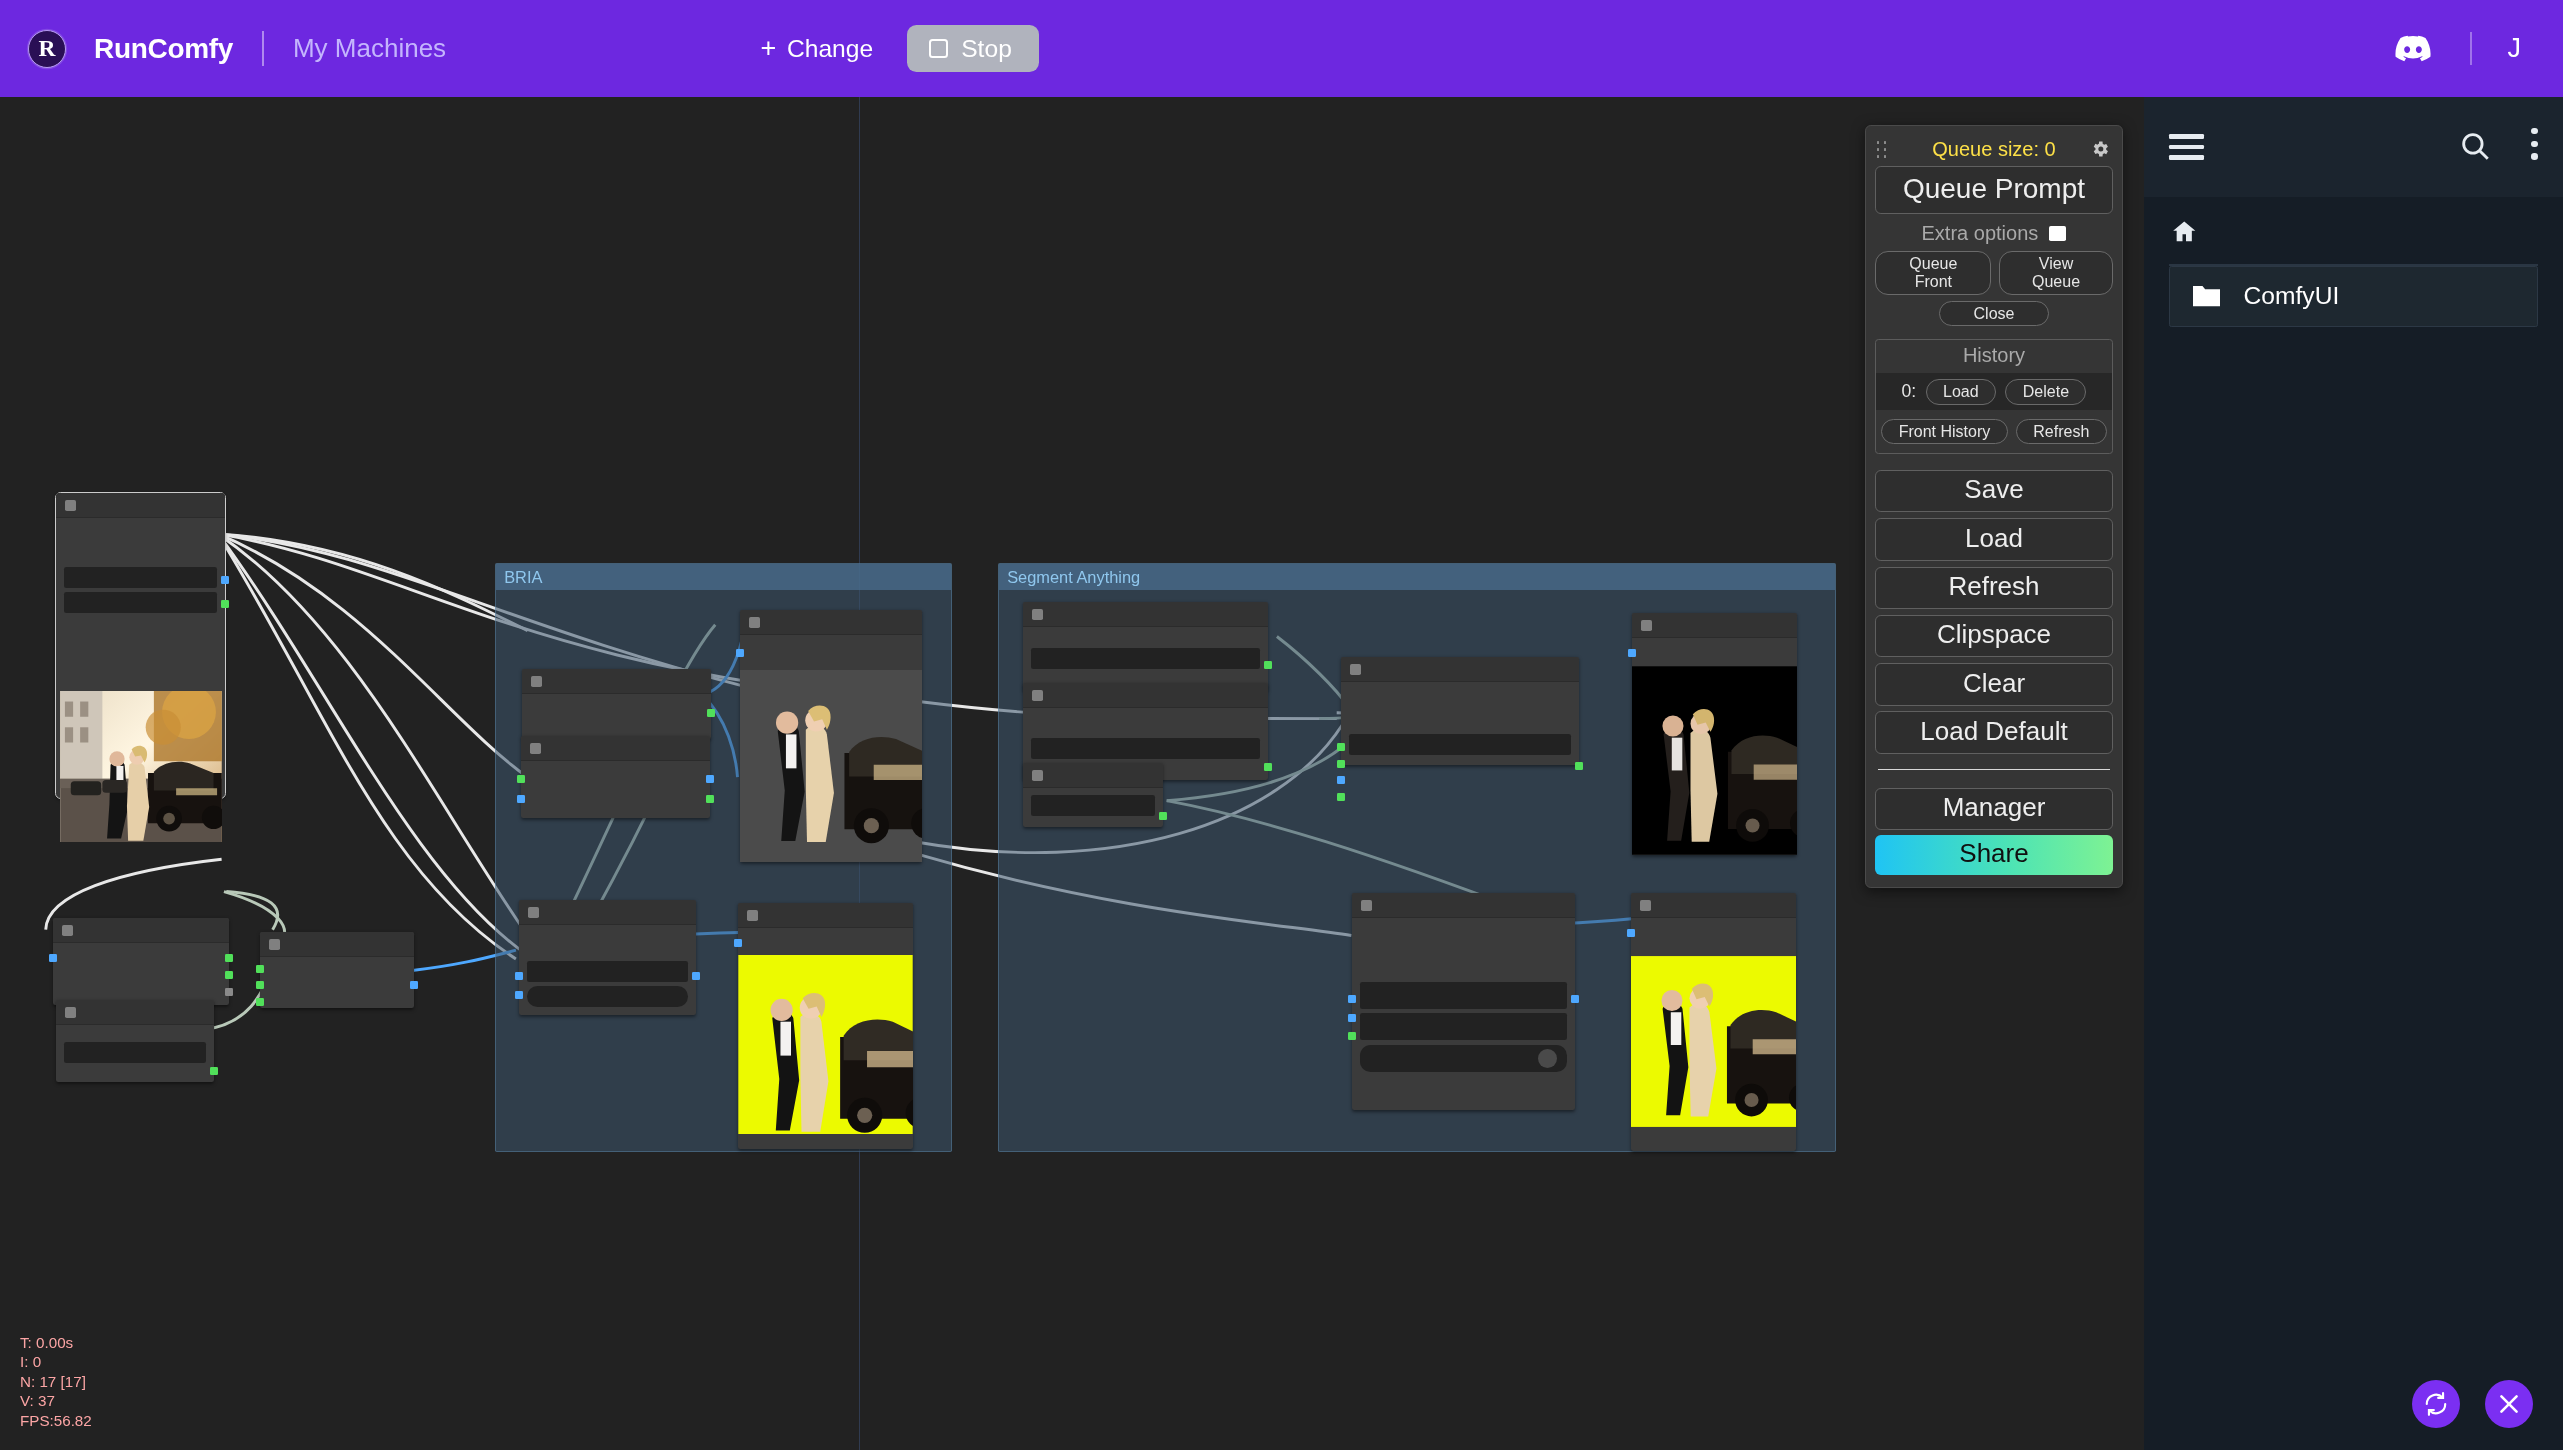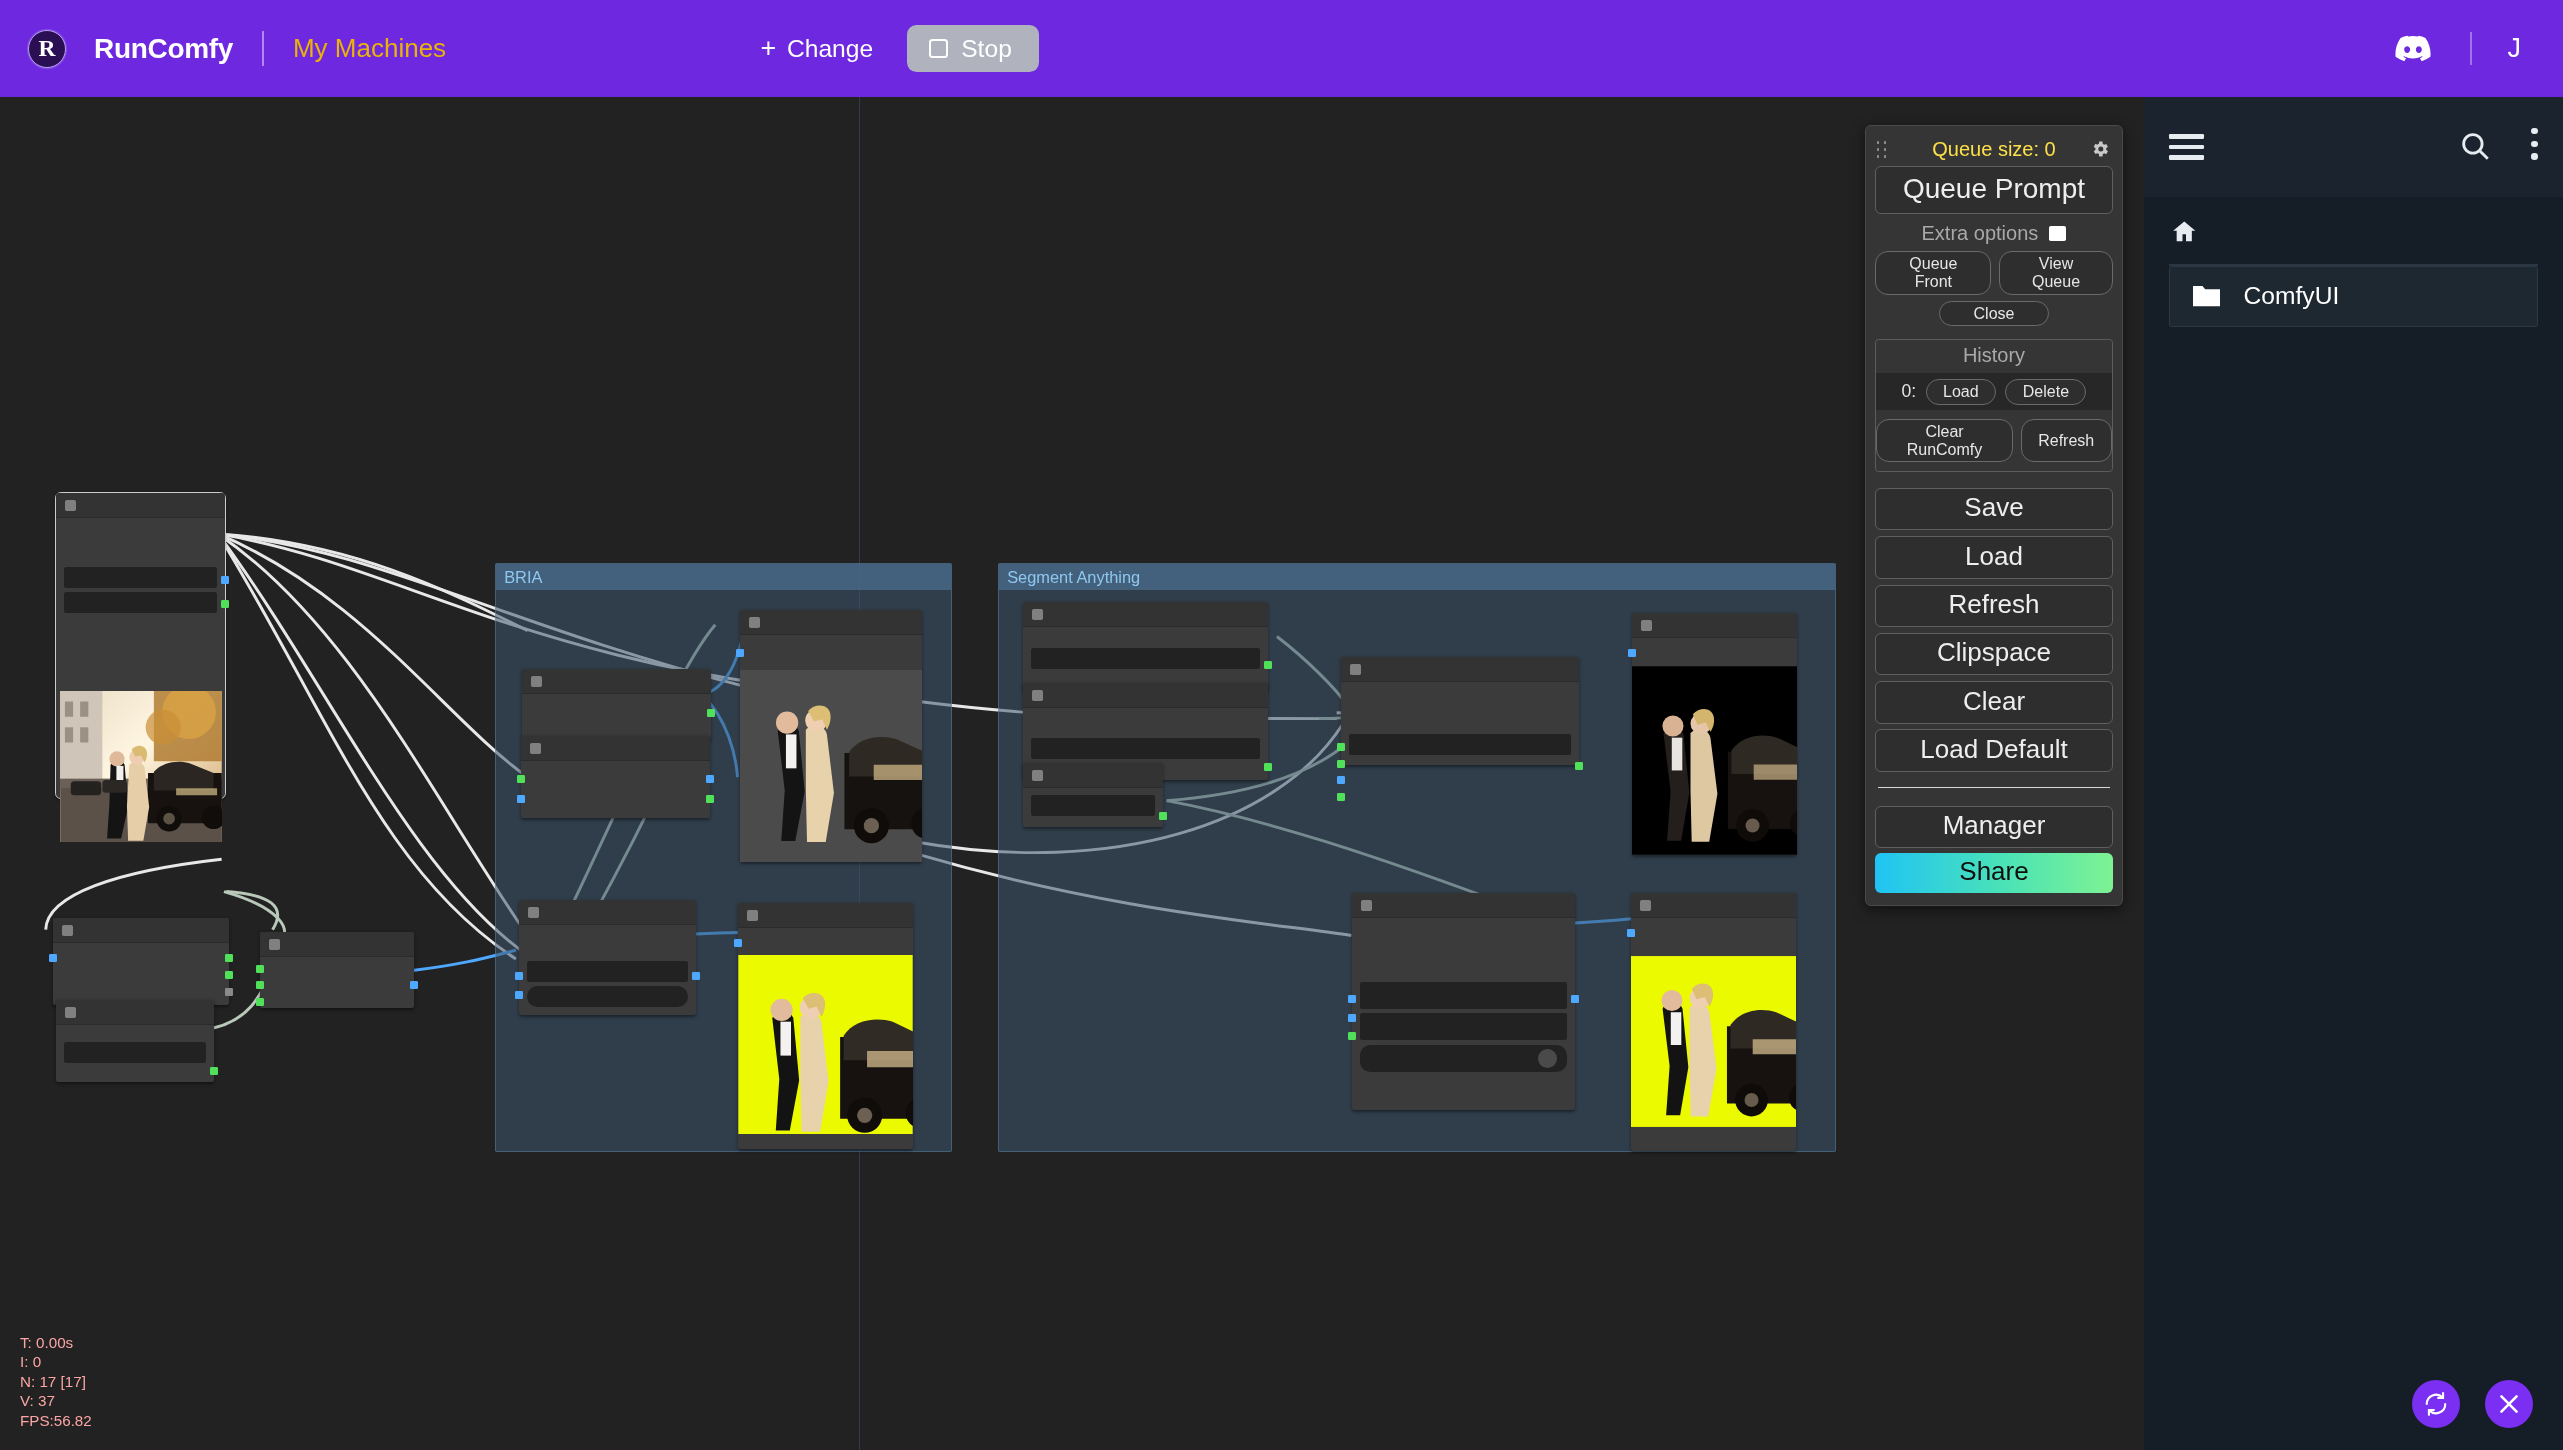--- a/index.html
+++ b/index.html
@@ -24,21 +24,21 @@
     display: flex; align-items: center; justify-content: center;
     color: #ffffff; font-size: 23.5px; font-weight: bold;
     font-family: "Liberation Serif", serif;
     box-shadow: 0 0 0 1.2px rgba(255,255,255,.15);
   }
   #brand-text {
     color: #ffffff; font-size: 28px; font-weight: bold; margin-left: 28px;
     letter-spacing: -0.3px;
   }
   .vsep { width: 1.8px; height: 35px; background: rgba(255,255,255,.45); margin: 0 29px; }
-  #machines-label { color: #eab308; font-size: 26px; font-weight: 400; }
+  #machines-label { color: #c4b5fd; font-size: 26px; font-weight: 400; }
 
   #center-actions {
     position: absolute; left: 750px; top: 0; height: 97px;
     display: flex; align-items: center; gap: 23.5px;
   }
   #change-btn {
     display: flex; align-items: center; gap: 10.6px;
     color: #ffffff; font-size: 24.6px; background: transparent;
     border: none; cursor: pointer; padding: 8.2px 10.6px;
     font-family: "Liberation Sans", sans-serif;
@@ -640,21 +640,21 @@
   </div>
 
   <div id="history-box">
     <div id="history-title">History</div>
     <div id="history-row">
       <span id="history-index">0:</span>
       <button class="cm-pill">Load</button>
       <button class="cm-pill">Delete</button>
     </div>
     <div id="history-actions">
-      <button class="cm-pill">Clear RunComfy</button>
+      <button class="cm-pill">Front History</button>
       <button class="cm-pill">Refresh</button>
     </div>
   </div>
 
   <div id="menu-main-btns">
     <button class="cm-btn">Save</button>
     <button class="cm-btn">Load</button>
     <button class="cm-btn">Refresh</button>
     <button class="cm-btn">Clipspace</button>
     <button class="cm-btn">Clear</button>

